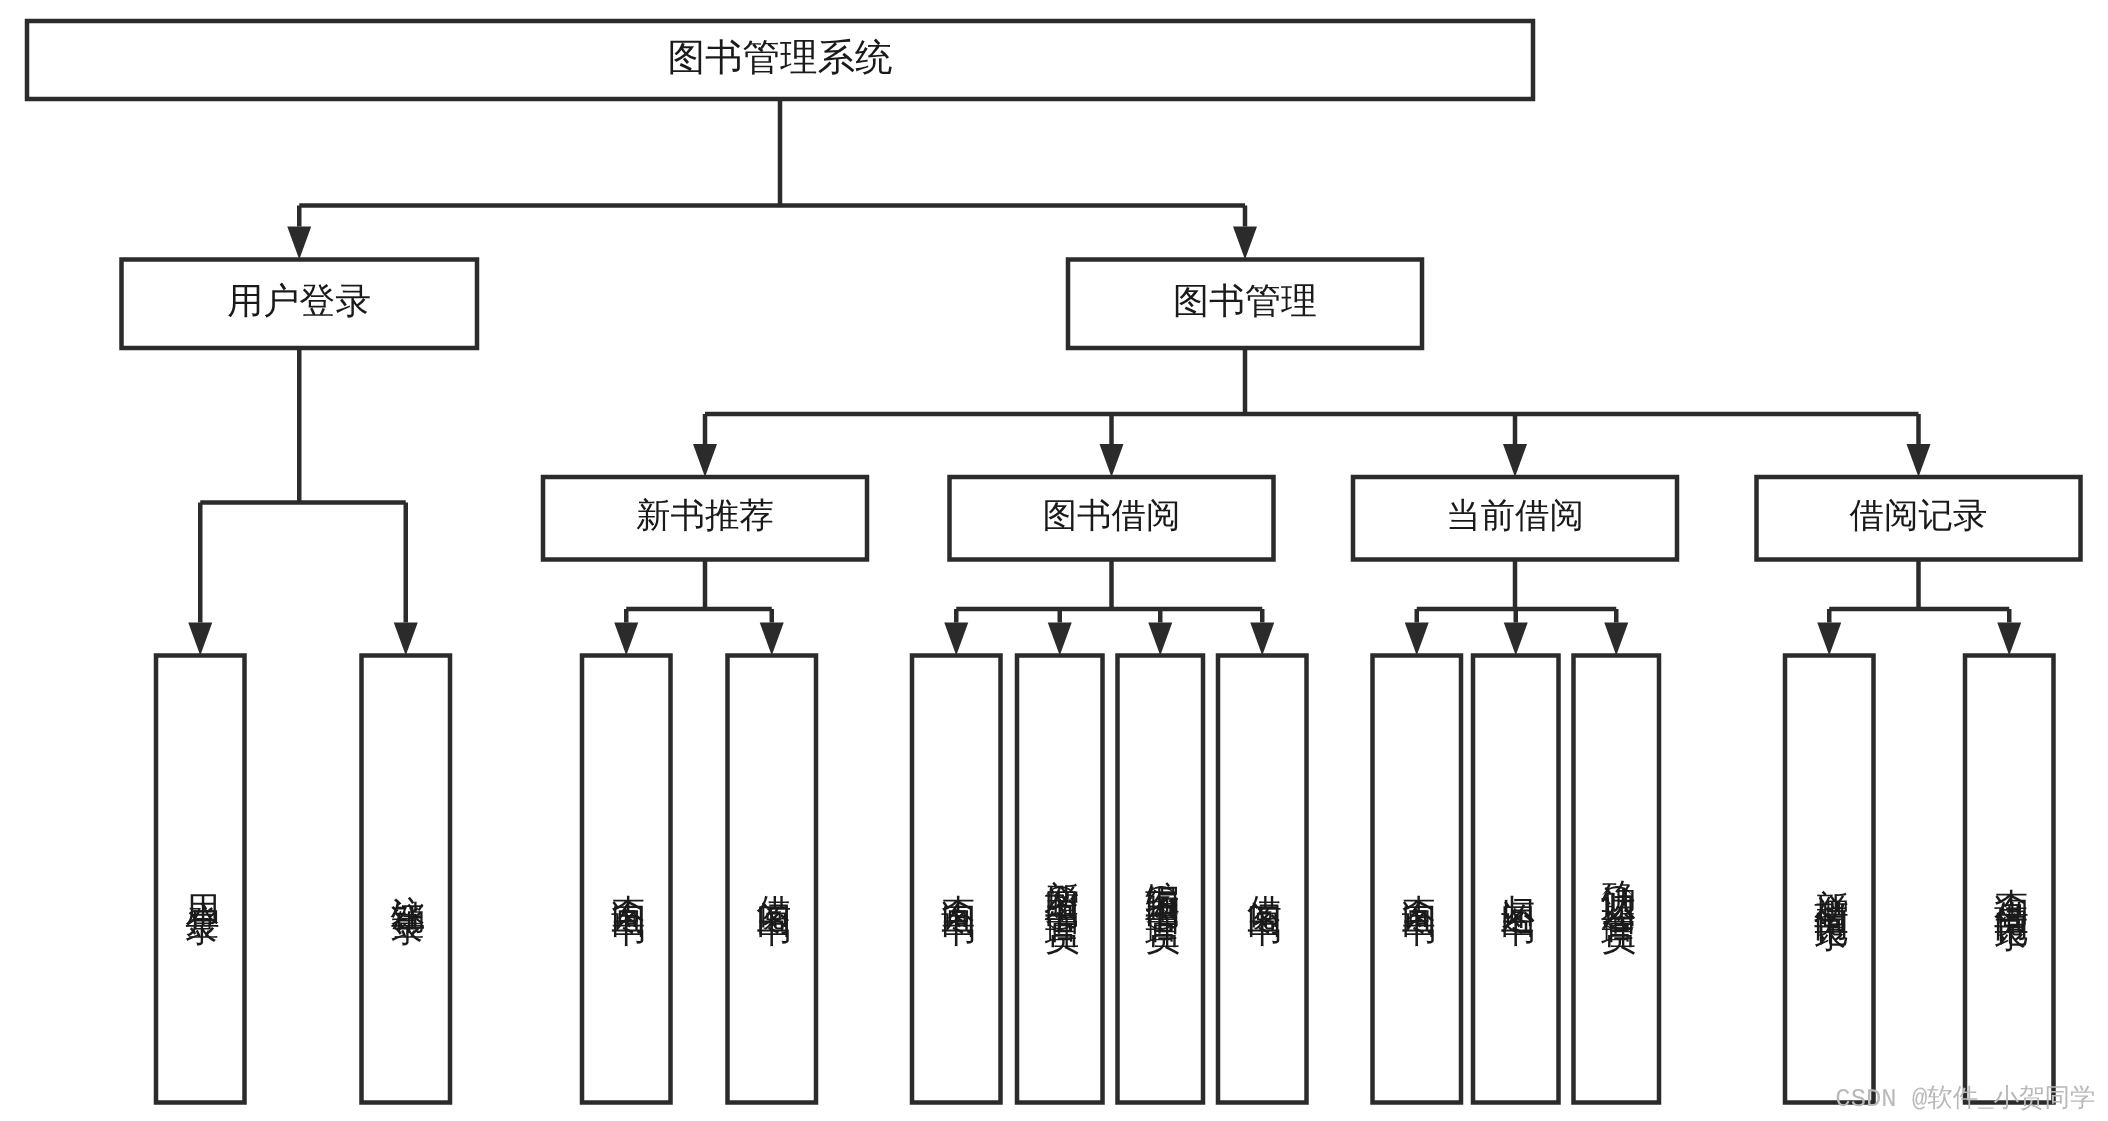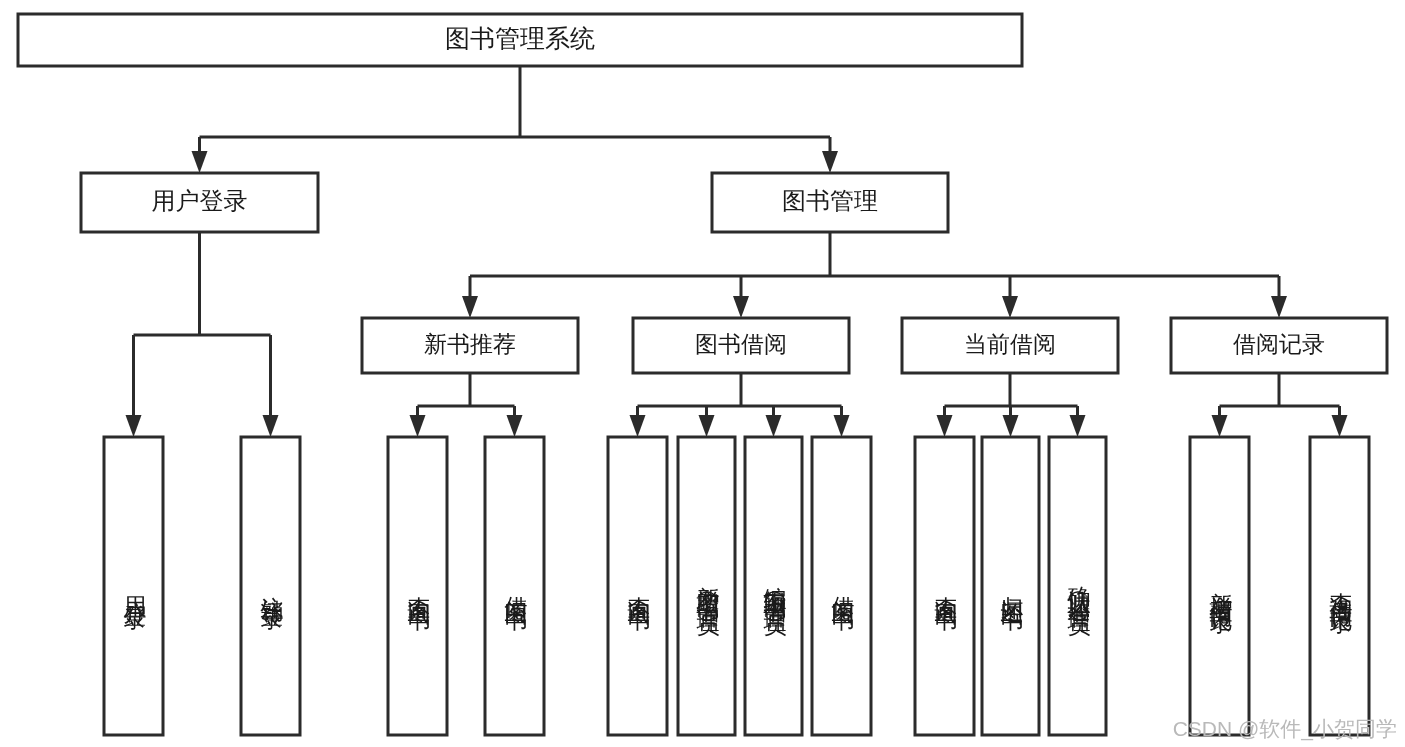--- a/index.html
+++ b/index.html
@@ -54,22 +54,22 @@
     stroke-linecap: butt;
   }
   .edge-arrow {
     fill: #2b2b2b;
     stroke: none;
   }
   .watermark {
     position: absolute;
     right: 8px;
     bottom: 4px;
-    font-family: Liberation Sans, sans-serif;
-    font-size: 21px;
+    font-family: Liberation Mono, monospace;
+    font-size: 17px;
     color: #b9b9b9;
     white-space: nowrap;
     user-select: none;
     pointer-events: none;
   }
 </style>
 </head>
 <body>
 
 <div id="diagram-root">

